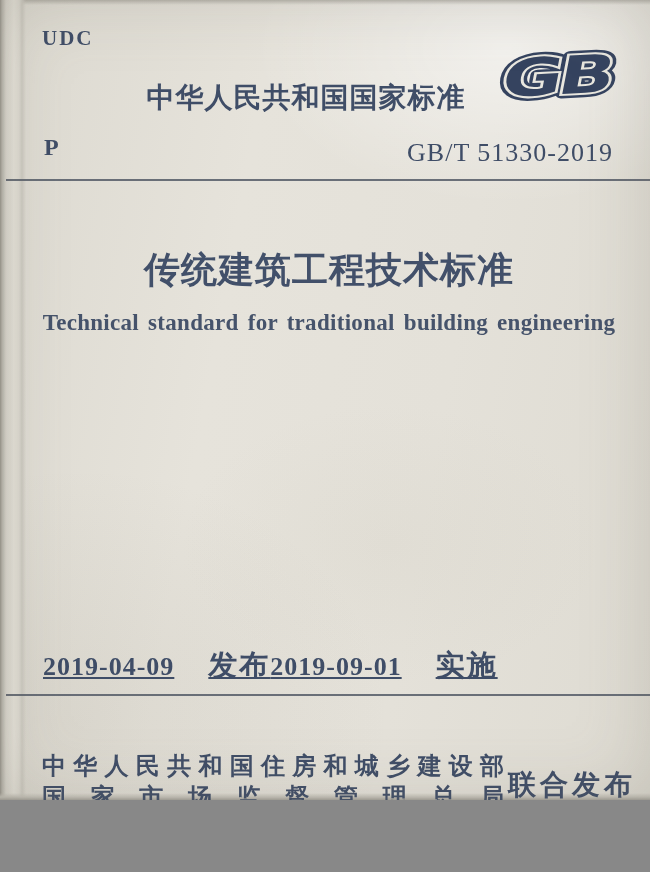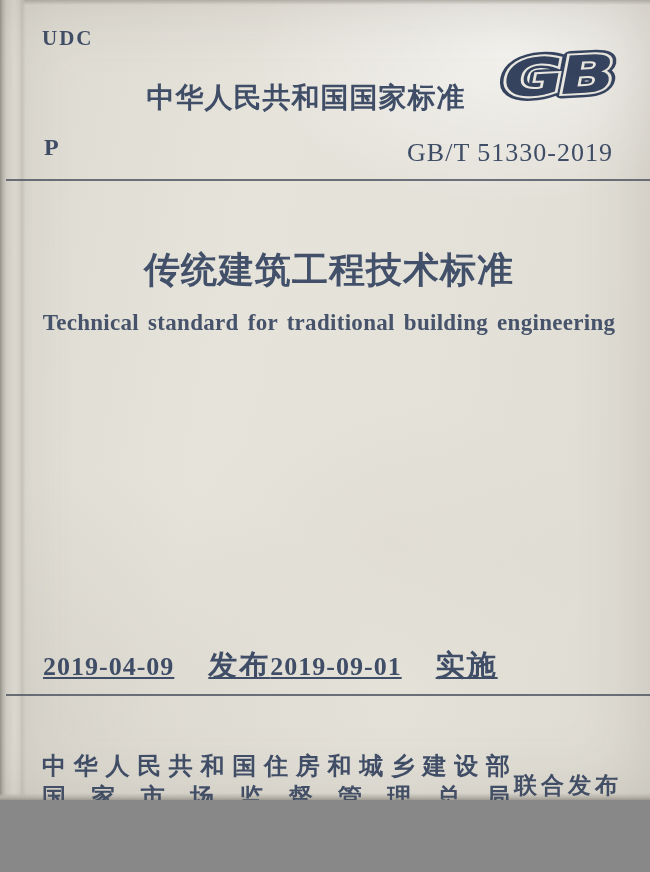--- a/index.html
+++ b/index.html
@@ -45,21 +45,21 @@
   .dates{position:absolute;left:43px;right:19px;top:646px;display:flex;align-items:baseline;text-decoration:underline;}
   .date-group{display:flex;align-items:baseline;}
   .date{font-weight:bold;font-size:26px;letter-spacing:1px;}
   .dlabel{font-family:"Liberation Sans","DejaVu Sans",sans-serif;font-weight:bold;font-size:29px;
     margin-left:34px;letter-spacing:2px;}
 
   .footer{position:absolute;left:42px;width:594px;top:750px;display:flex;align-items:center;}
   .pubs{width:468px;}
   .pub-line{font-family:"Liberation Sans","DejaVu Sans",sans-serif;font-weight:bold;font-size:24px;
     line-height:31px;text-align:justify;text-align-last:justify;color:#3f4d67;}
-  .joint{font-family:"Liberation Sans","DejaVu Sans",sans-serif;font-weight:bold;font-size:23px;
+  .joint{font-family:"Liberation Sans","DejaVu Sans",sans-serif;font-weight:bold;font-size:28px;
     letter-spacing:4px;margin-left:4px;margin-top:8px;white-space:nowrap;}
 </style>
 </head>
 <body>
 
 <div class="cover">
   <div class="edge-top"></div>
   <div class="edge-left"></div>
   <div class="edge-bottom"></div>
 

